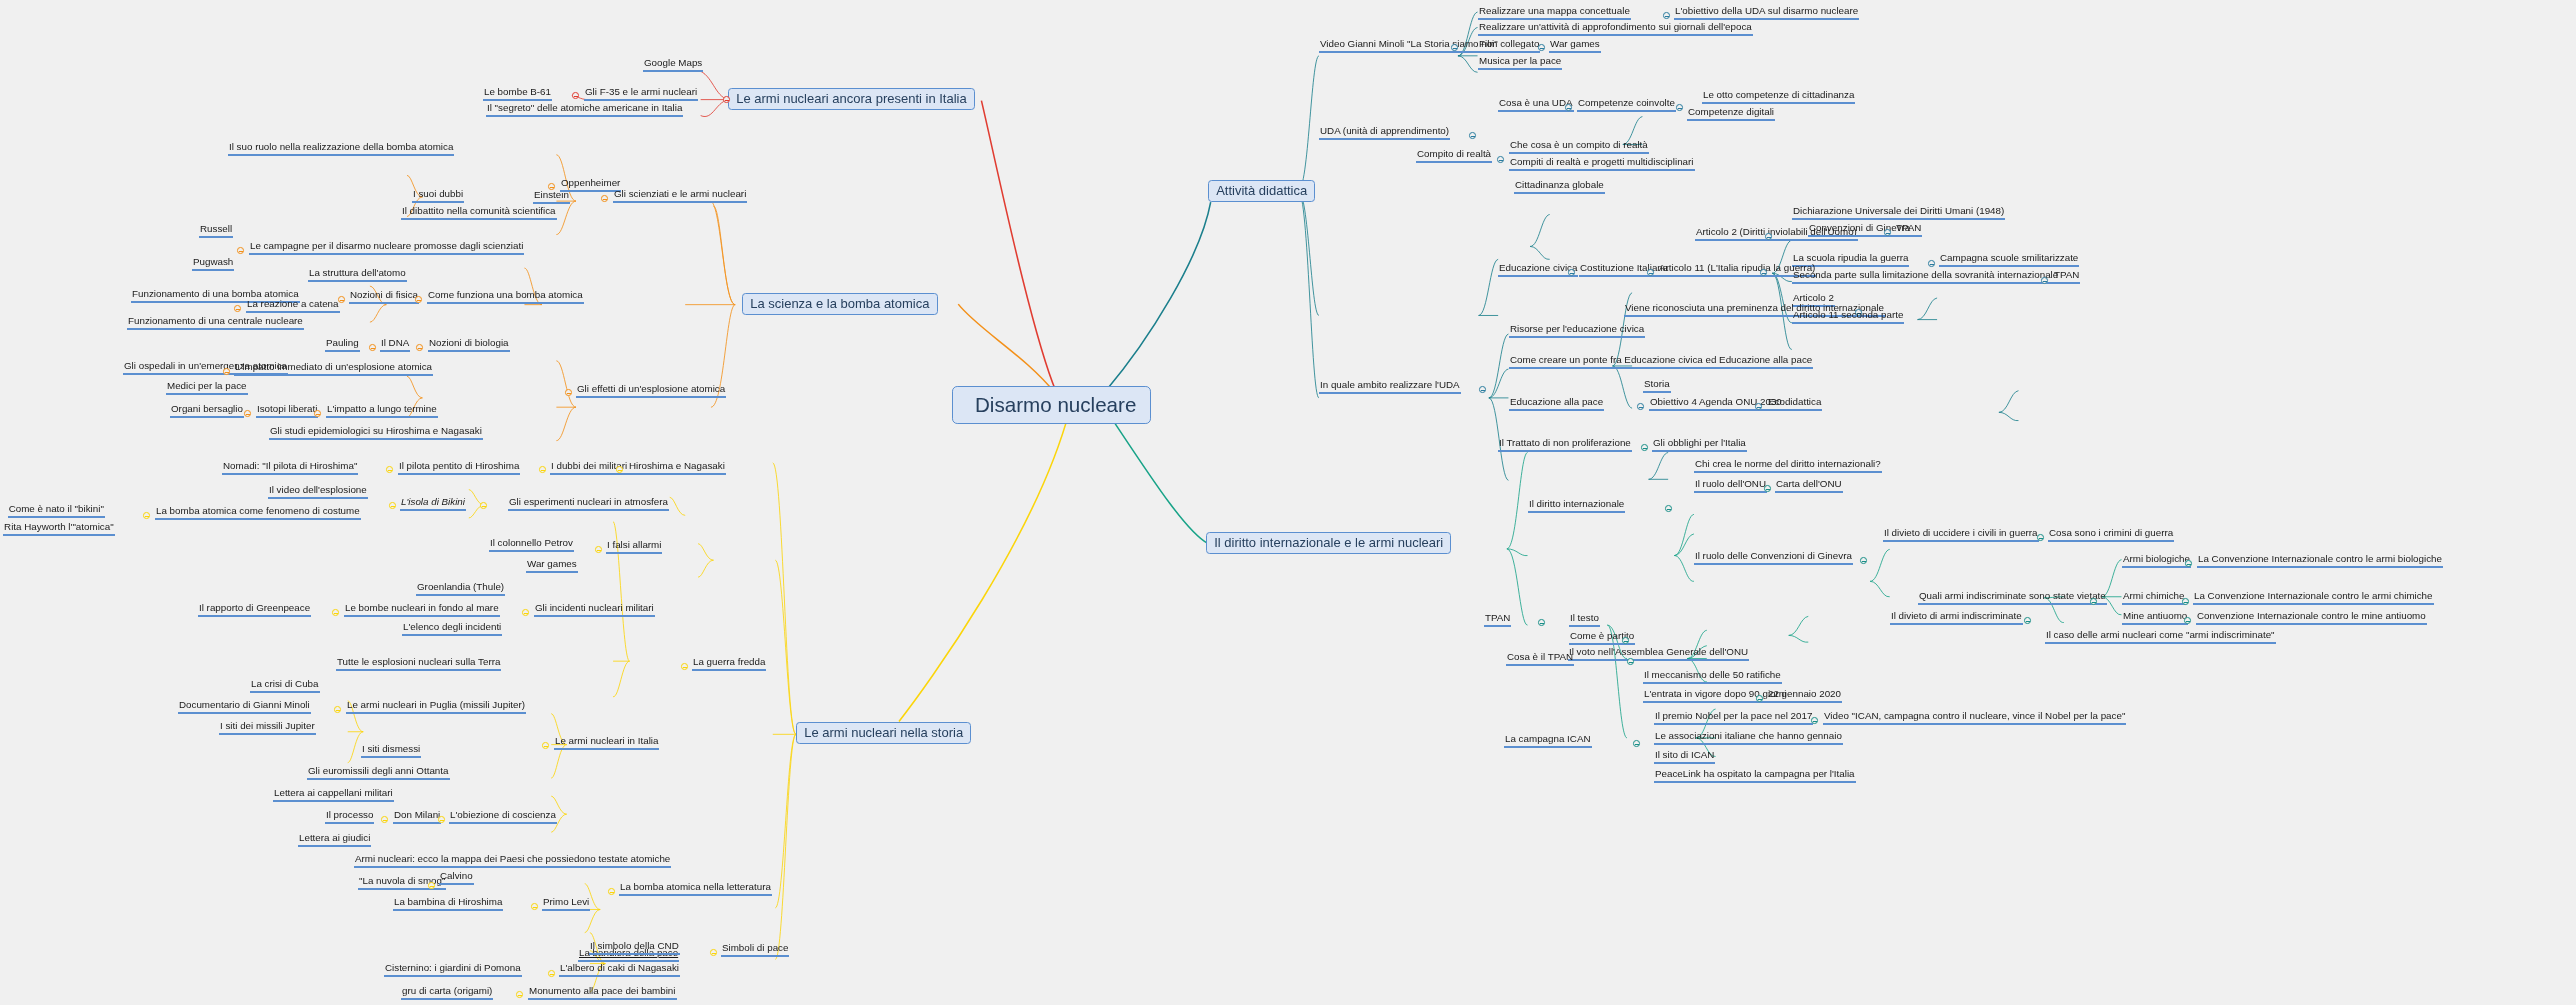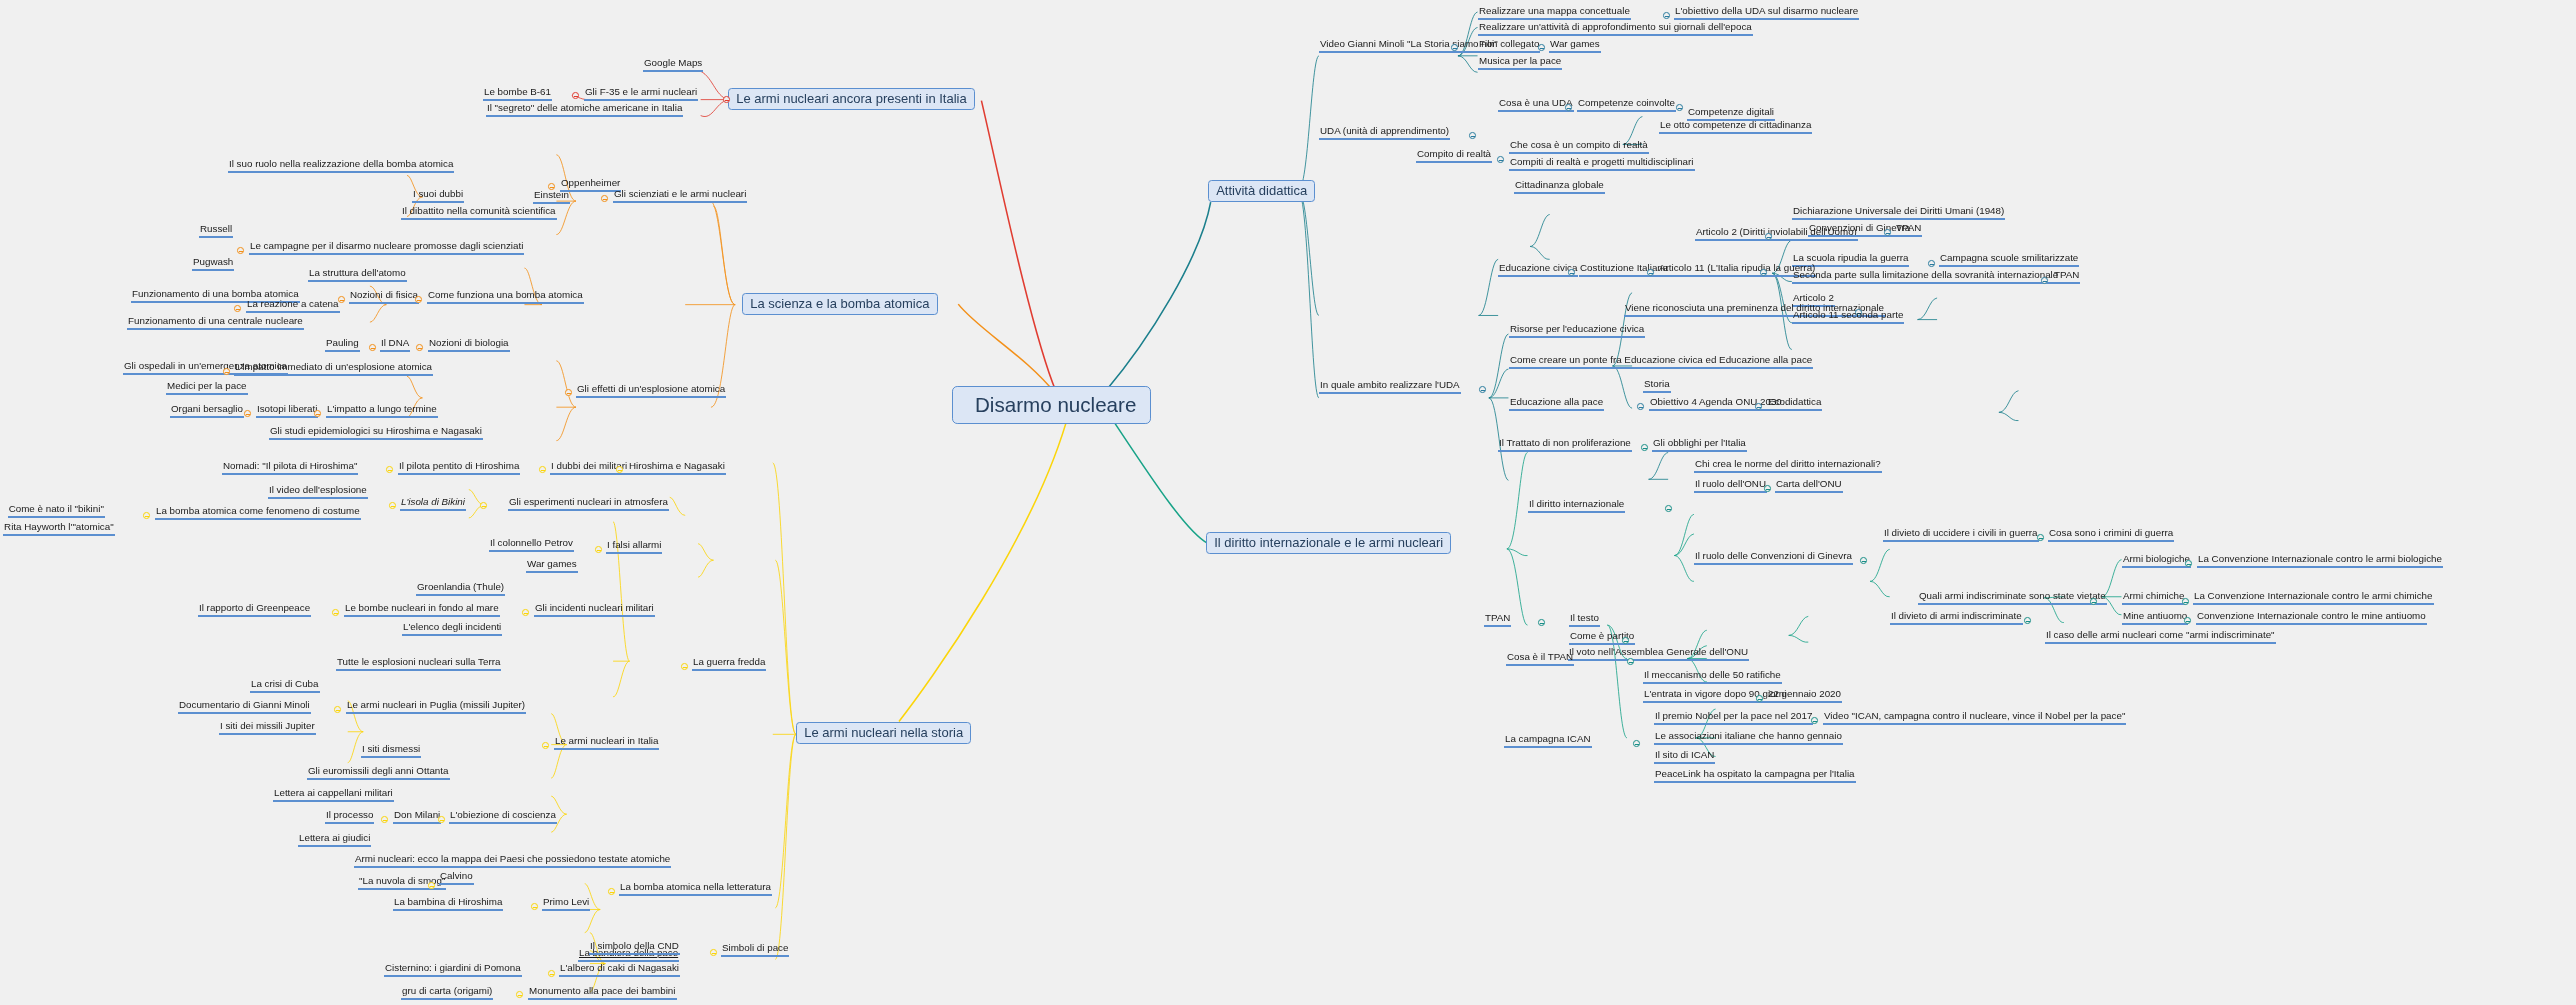--- a/index.html
+++ b/index.html
@@ -219,21 +219,21 @@
 <div class="branch-node" style="left:1206px;top:532px;">Il diritto internazionale e le armi nucleari</div>
 
 <div class="topic" style="left:643px;top:58px;">Google Maps</div>
 <div class="topic" style="left:483px;top:87px;">Le bombe B-61</div>
 <span class="node-marker red" style="left:572px;top:92px;"></span>
 <div class="topic" style="left:584px;top:87px;">Gli F-35 e le armi nucleari</div>
 <div class="topic" style="left:486px;top:103px;">Il "segreto" delle atomiche americane in Italia</div>
 <span class="node-marker red" style="left:723px;top:96px;"></span>
 
 <div class="topic" style="left:533px;top:190px;">Einstein</div>
-<div class="topic" style="left:228px;top:159px;">Il suo ruolo nella realizzazione della bomba atomica</div>
+<div class="topic" style="left:228px;top:142px;">Il suo ruolo nella realizzazione della bomba atomica</div>
 <span class="node-marker orange" style="left:548px;top:183px;"></span>
 <div class="topic" style="left:560px;top:178px;">Oppenheimer</div>
 <div class="topic" style="left:412px;top:189px;">I suoi dubbi</div>
 <div class="topic" style="left:401px;top:206px;">Il dibattito nella comunità scientifica</div>
 <span class="node-marker orange" style="left:601px;top:195px;"></span>
 <div class="topic" style="left:613px;top:189px;">Gli scienziati e le armi nucleari</div>
 
 <div class="topic" style="left:199px;top:224px;">Russell</div>
 <span class="node-marker orange" style="left:237px;top:247px;"></span>
 <div class="topic" style="left:249px;top:241px;">Le campagne per il disarmo nucleare promosse dagli scienziati</div>
@@ -351,21 +351,21 @@
 <span class="node-marker blue" style="left:1538px;top:44px;"></span>
 <div class="topic" style="left:1549px;top:39px;">War games</div>
 <div class="topic" style="left:1478px;top:56px;">Musica per la pace</div>
 <div class="topic" style="left:1319px;top:39px;">Video Gianni Minoli "La Storia siamo noi"</div>
 <span class="node-marker blue" style="left:1451px;top:44px;"></span>
 
 <div class="topic" style="left:1498px;top:98px;">Cosa è una UDA</div>
 <span class="node-marker blue" style="left:1565px;top:104px;"></span>
 <div class="topic" style="left:1577px;top:98px;">Competenze coinvolte</div>
 <span class="node-marker blue" style="left:1676px;top:104px;"></span>
-<div class="topic" style="left:1659px;top:90px;margin-top:30px;">Le otto competenze di cittadinanza</div>
+<div class="topic" style="left:1702px;top:90px;">Le otto competenze di cittadinanza</div>
 <div class="topic" style="left:1687px;top:107px;">Competenze digitali</div>
 <div class="topic" style="left:1319px;top:126px;">UDA (unità di apprendimento)</div>
 <span class="node-marker blue" style="left:1469px;top:132px;"></span>
 
 <div class="topic" style="left:1509px;top:140px;">Che cosa è un compito di realtà</div>
 <div class="topic" style="left:1416px;top:149px;">Compito di realtà</div>
 <span class="node-marker blue" style="left:1497px;top:156px;"></span>
 <div class="topic" style="left:1509px;top:157px;">Compiti di realtà e progetti multidisciplinari</div>
 
 <div class="topic" style="left:1514px;top:180px;">Cittadinanza globale</div>

